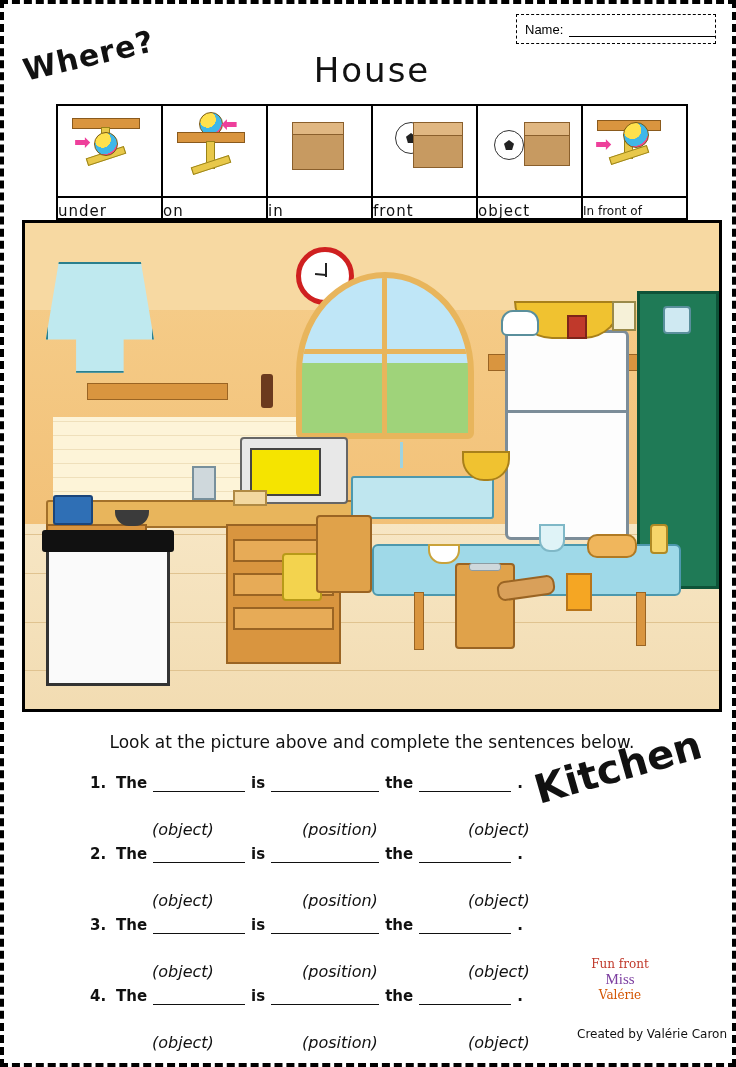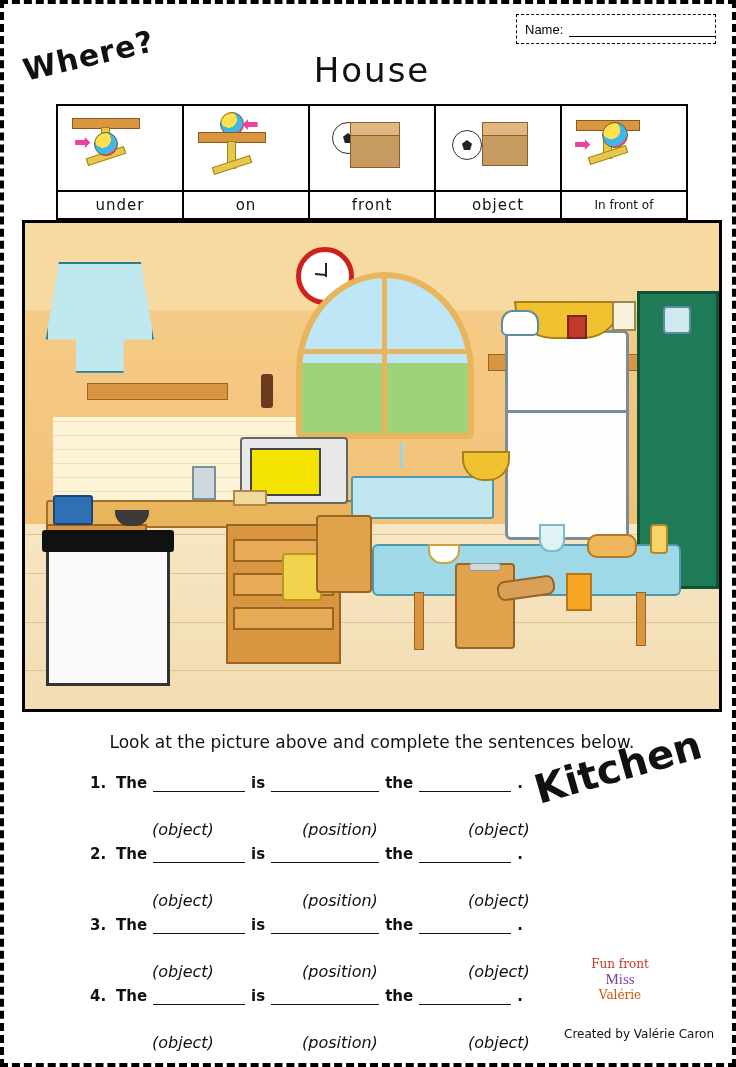--- a/index.html
+++ b/index.html
@@ -58,21 +58,21 @@
     border-right:2px solid #000;
     display:flex;flex-direction:column;
     box-sizing:border-box;
   }
   .prep-cell:last-child{border-right:none;}
   .prep-img{
     flex:1;position:relative;overflow:hidden;
     border-bottom:2px solid #000;
   }
   .prep-label{
-    height:26px;line-height:26px;text-align:center;
+    height:20px;line-height:26px;text-align:left;
     font-size:15px;font-family:"DejaVu Sans",sans-serif;
     letter-spacing:1px;
     color:#111;
   }
   .prep-label.small{font-size:12px;letter-spacing:0;}
   
   .tbl-top{position:absolute;background:#d9953f;border:1px solid #8a5a1d;}
   .tbl-leg{position:absolute;background:#e8c84a;border:1px solid #9a8318;}
   .ball{position:absolute;border-radius:50%;background:
      radial-gradient(circle at 35% 30%,#ffe14d 0 38%,#3fb7e8 39% 70%,#ef4b8b 71% 100%);
@@ -160,21 +160,21 @@
   .h3{left:378px;}
   
   .logo{
     position:absolute;right:64px;bottom:52px;width:96px;height:54px;
     text-align:center;
   }
   .logo .l1{font-size:12px;color:#c0392b;font-family:"DejaVu Serif",serif;}
   .logo .l2{font-size:15px;color:#7d3fa0;font-family:Liberation Serif, serif;}
   .logo .l3{font-size:12px;color:#d35400;font-family:"DejaVu Serif",serif;}
   .credit{
-    position:absolute;right:18px;bottom:22px;
+    position:absolute;right:5px;bottom:22px;
     font-size:12px;font-family:"DejaVu Sans",sans-serif;color:#111;
   }
 </style>
 </head>
 <body>
 
 <div class="page">
 
   <div class="name-box">
     <span>Name:</span>
@@ -201,20 +201,27 @@
       <div class="prep-img">
         <div class="ball" style="left:36px;top:6px;width:22px;height:22px;"></div>
         <div class="tbl-top" style="left:14px;top:26px;width:66px;height:9px;"></div>
         <div class="tbl-leg" style="left:43px;top:35px;width:7px;height:26px;"></div>
         <div class="tbl-leg" style="left:28px;top:55px;width:38px;height:6px;transform:rotate(-18deg);"></div>
         <div class="arrow" style="left:58px;top:8px;">⬅</div>
       </div>
       <div class="prep-label">on</div>
     </div>
 
+    <div class="prep-cell">
+      <div class="prep-img">
+        <div class="box-lid" style="left:24px;top:16px;width:50px;height:14px;"></div>
+        <div class="box3d" style="left:24px;top:28px;width:50px;height:34px;"></div>
+      </div>
+      <div class="prep-label">in</div>
+    </div>
 
     <div class="prep-cell">
       <div class="prep-img">
         <div class="soccer" style="left:22px;top:16px;width:30px;height:30px;"></div>
         <div class="box3d" style="left:40px;top:26px;width:48px;height:34px;"></div>
         <div class="box-lid" style="left:40px;top:16px;width:48px;height:12px;"></div>
       </div>
       <div class="prep-label">front</div>
     </div>
 

